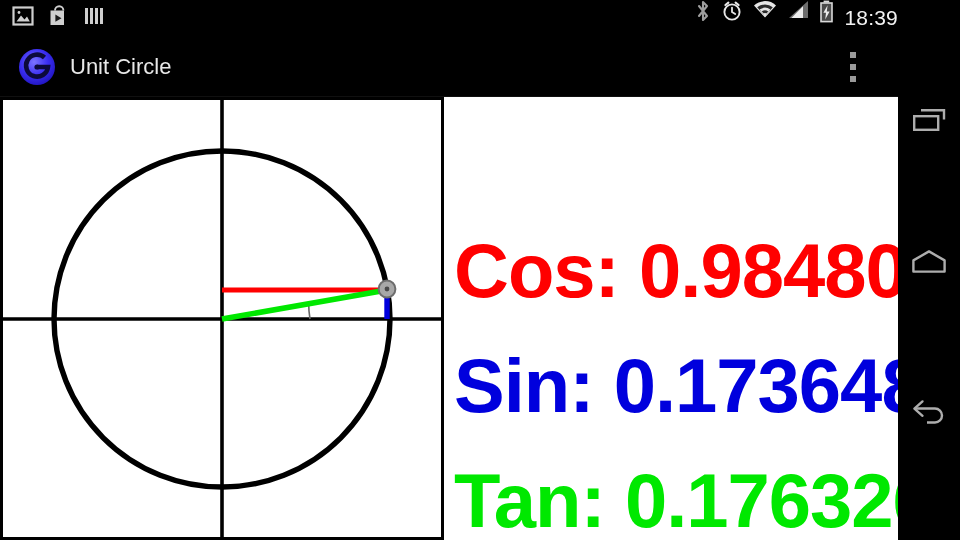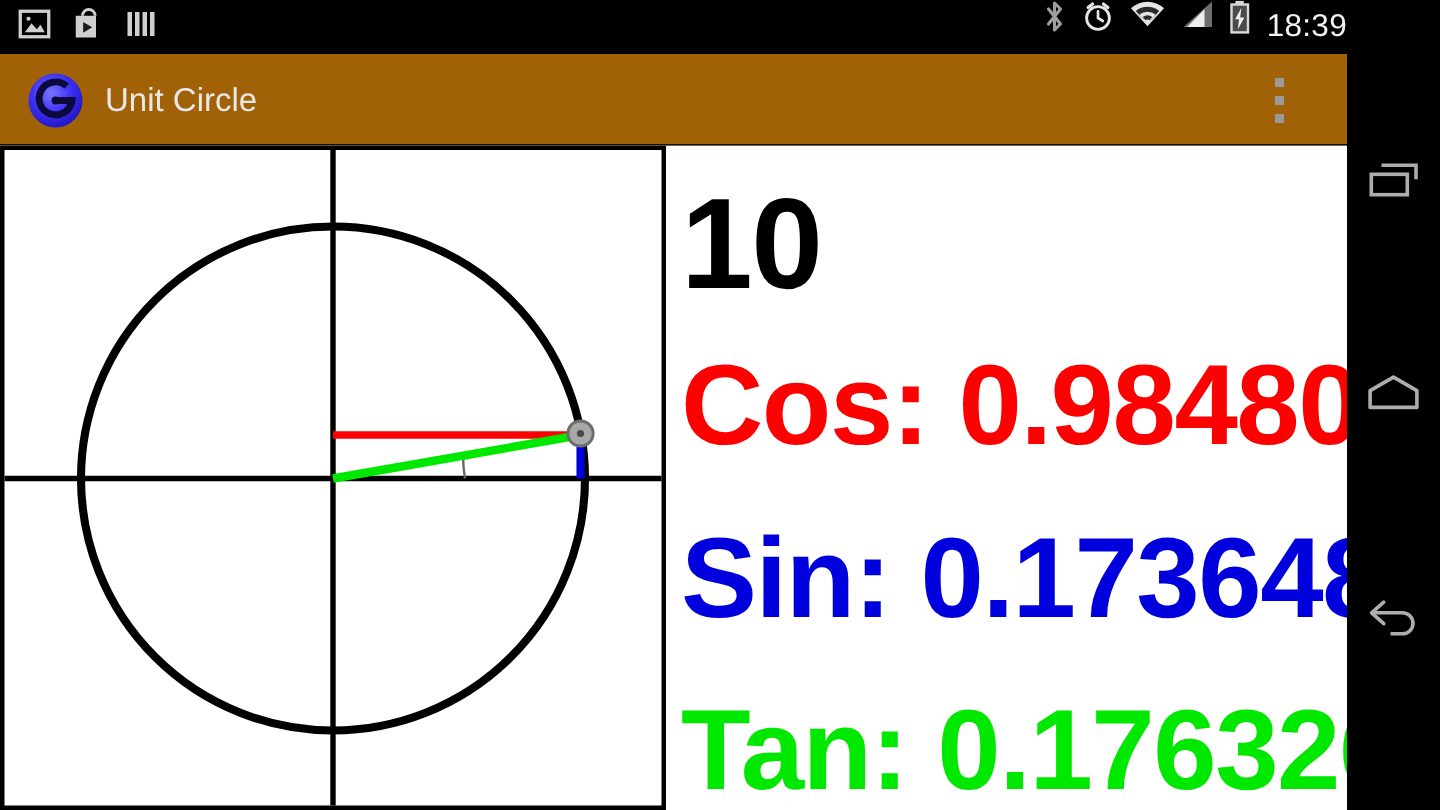--- a/index.html
+++ b/index.html
@@ -53,21 +53,21 @@
     letter-spacing: 0.2px;
     line-height: 36px;
     font-family: "Liberation Sans", sans-serif;
   }
 
   
   #action-bar {
     position: absolute;
     left: 0; top: 36px;
     width: 898px; height: 61px;
-    background: #a16207;
+    background: #000000;
     border-bottom: 1px solid #101010;
     box-sizing: border-box;
     z-index: 30;
   }
   #app-icon {
     position: absolute;
     left: 18px; top: 12px;
     width: 38px; height: 38px;
   }
   #app-title {
@@ -289,21 +289,20 @@
         <line x1="222" y1="222" x2="387" y2="193" stroke="#00e800" stroke-width="5.6"></line>
 
         <line x1="387" y1="193" x2="387" y2="222" stroke="#0000dd" stroke-width="5.4"></line>
 
         <circle cx="387" cy="192" r="8.4" fill="#a8a8a8" stroke="#6d6d6d" stroke-width="2"></circle>
         <circle cx="387" cy="192" r="2.4" fill="#4a4a4a"></circle>
       </svg>
     </div>
 
     <div id="readouts">
-      <div class="readout" id="angle-readout">10</div>
       <div class="readout" id="cos-readout" style="color:#ff0000">Cos: 0.984807</div>
       <div class="readout" id="sin-readout" style="color:#0000dd">Sin: 0.173648</div>
       <div class="readout" id="tan-readout" style="color:#00e800">Tan: 0.176326</div>
     </div>
   </div>
 
   <div id="nav-bar">
     <div class="navbtn" id="nav-recents">
       <svg width="36" height="30" viewBox="0 0 36 30">
         <path d="M10 3.2 H33 V12.5" fill="none" stroke="#adadad" stroke-width="2.4"></path>

